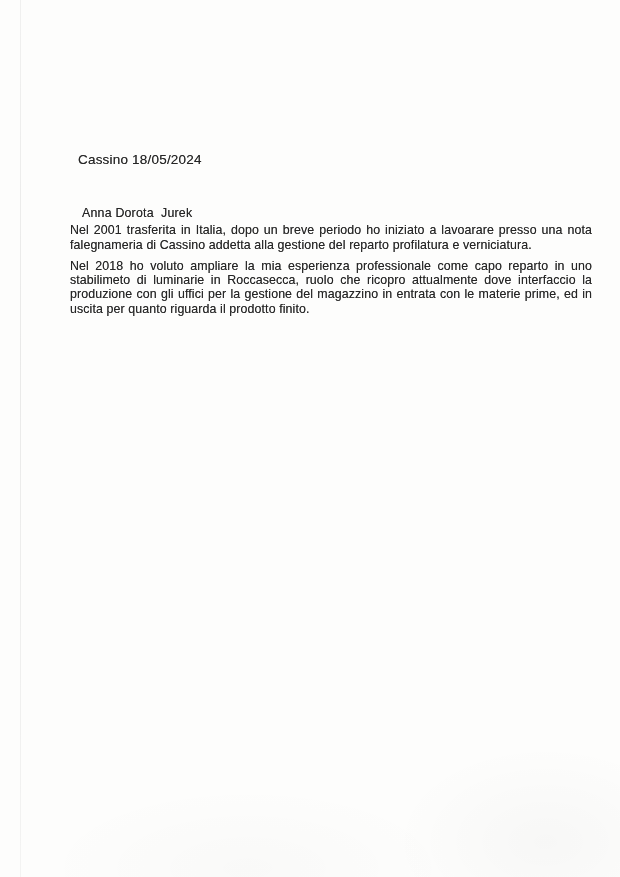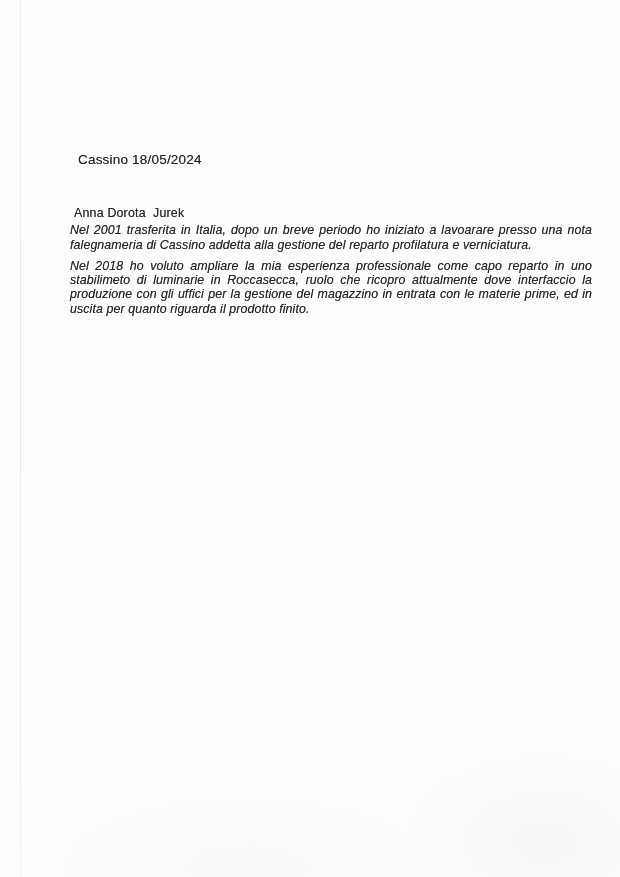--- a/index.html
+++ b/index.html
@@ -50,32 +50,31 @@
   }
   .body-block {
     position: absolute;
     left: 0;
     top: 206px;
     width: 522px;
     font-size: 12.4px;
     line-height: 14.3px;
   }
   .author {
-    margin: 0 0 3px 4px;
+    margin: 0 0 3px 12px;
     white-space: pre;
     letter-spacing: 0.2px;
   }
   .para {
     margin: 0 0 7px 0;
     letter-spacing: 0.1px;
   }
   .para.justified {
     text-align: justify;
     text-align-last: left;
-    font-style: italic;
   }
 </style>
 </head>
 <body>
 
 <div class="scan-page">
   <div class="scan-crease"></div>
 
   <div class="content">
     <div class="date-line">Cassino 18/05/2024</div>

